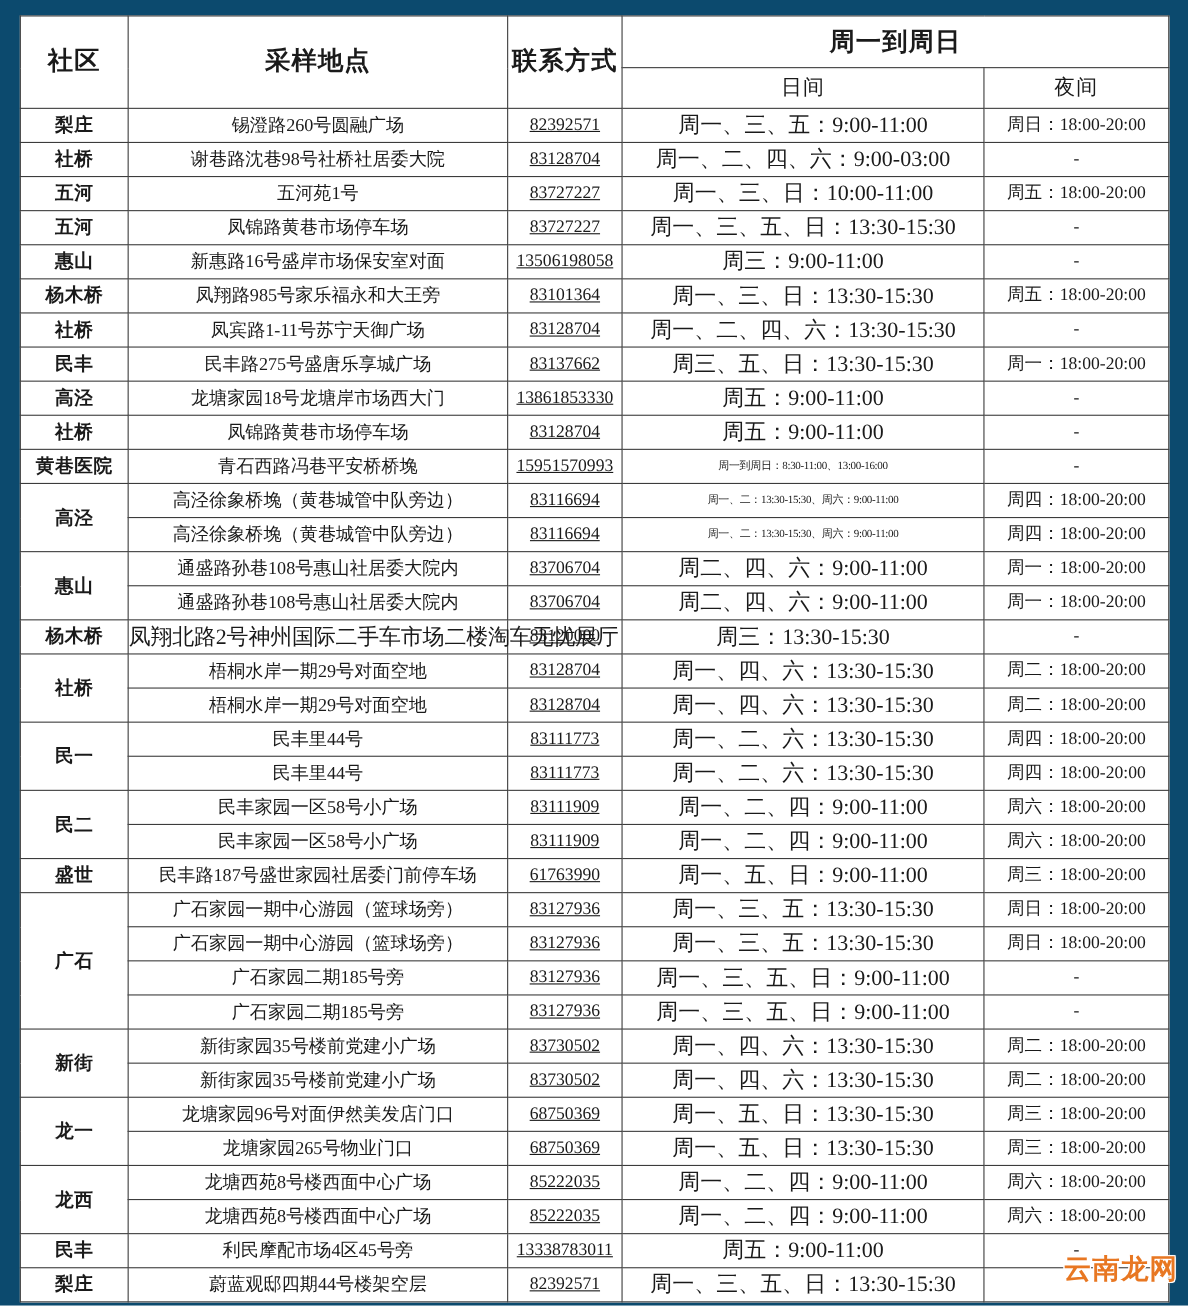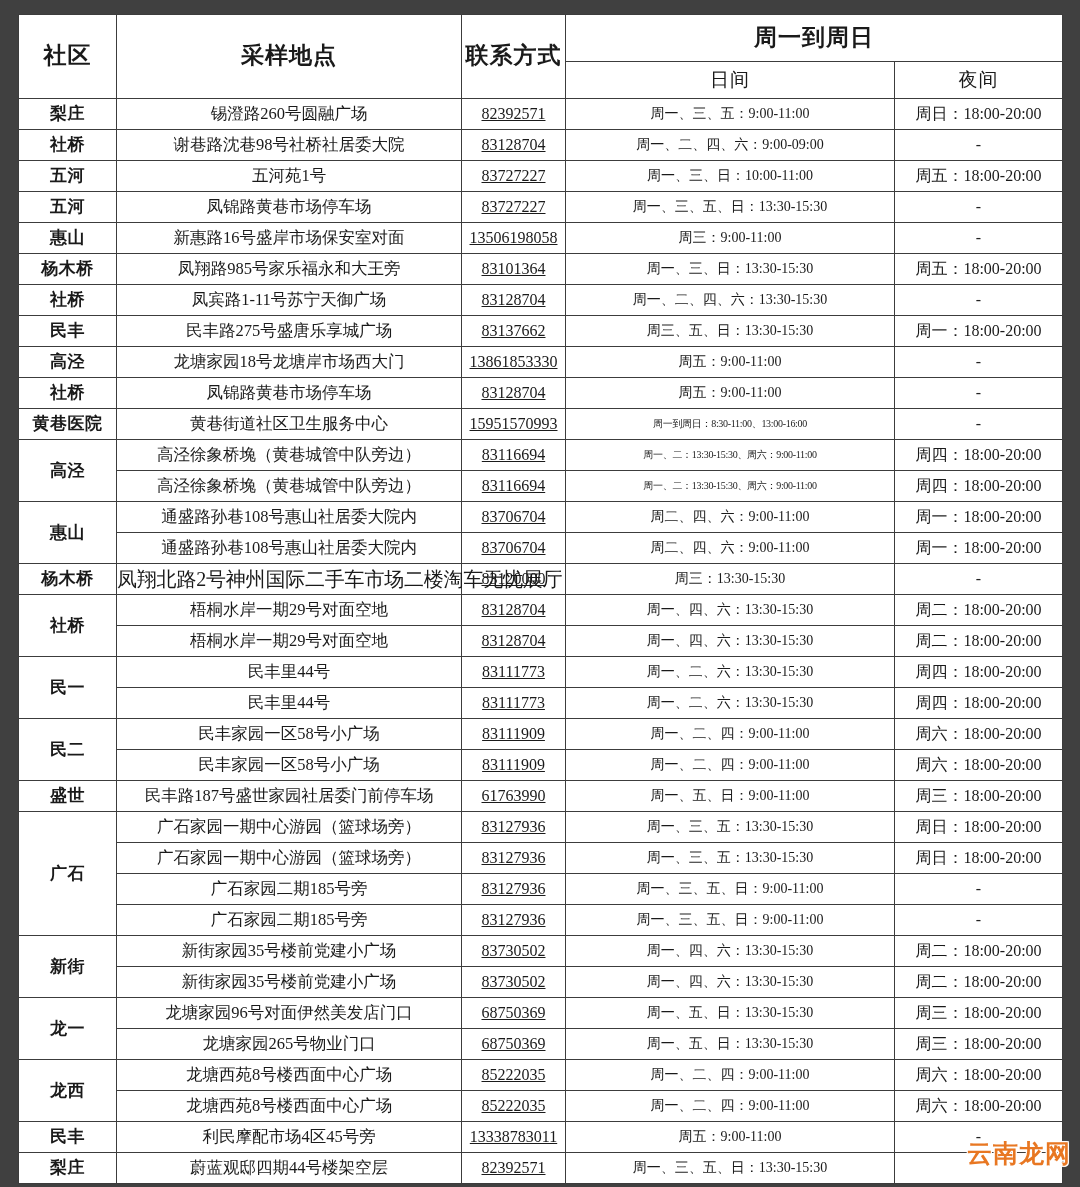--- a/index.html
+++ b/index.html
@@ -11,21 +11,21 @@
     width: 1080px;
     height: 1187px;
     font-family: "Liberation Serif", "DejaVu Serif", serif;
     color: #1a1a1a;
     overflow: hidden;
   }
   .page {
     position: relative;
     width: 1080px;
     height: 1187px;
-    background: #404040;
+    background: #0c4a6e;
     box-sizing: border-box;
     padding: 14px 30px 14px 18px;
   }
   table.sampling-table {
     width: 1044px;
     border-collapse: collapse;
     table-layout: fixed;
     background: #fff;
   }
   table.sampling-table th,
@@ -79,21 +79,21 @@
   td.cell-site.tight {
     font-size: 20px;
     letter-spacing: -0.2px;
   }
   td.cell-contact {
     font-size: 16px;
     font-family: "Liberation Serif", "DejaVu Serif", serif;
     text-decoration: underline;
   }
   td.cell-day {
-    font-size: 14px;
+    font-size: 20px;
   }
   td.cell-day.tight {
     font-size: 10px;
     letter-spacing: -0.3px;
   }
   td.cell-night {
     font-size: 16px;
   }
   td.dash {
     font-size: 16px;
@@ -148,21 +148,21 @@
           <td class="cell cell-community">梨庄</td>
           <td class="cell cell-site">锡澄路260号圆融广场</td>
           <td class="cell cell-contact">82392571</td>
           <td class="cell cell-day">周一、三、五：9:00-11:00</td>
           <td class="cell cell-night">周日：18:00-20:00</td>
         </tr>
         <tr>
           <td class="cell cell-community">社桥</td>
           <td class="cell cell-site">谢巷路沈巷98号社桥社居委大院</td>
           <td class="cell cell-contact">83128704</td>
-          <td class="cell cell-day">周一、二、四、六：9:00-09:00</td>
+          <td class="cell cell-day">周一、二、四、六：9:00-03:00</td>
           <td class="cell cell-night dash">-</td>
         </tr>
         <tr>
           <td class="cell cell-community">五河</td>
           <td class="cell cell-site">五河苑1号</td>
           <td class="cell cell-contact">83727227</td>
           <td class="cell cell-day">周一、三、日：10:00-11:00</td>
           <td class="cell cell-night">周五：18:00-20:00</td>
         </tr>
         <tr>
@@ -209,21 +209,21 @@
         </tr>
         <tr>
           <td class="cell cell-community">社桥</td>
           <td class="cell cell-site">凤锦路黄巷市场停车场</td>
           <td class="cell cell-contact">83128704</td>
           <td class="cell cell-day">周五：9:00-11:00</td>
           <td class="cell cell-night dash">-</td>
         </tr>
         <tr>
           <td class="cell cell-community">黄巷医院</td>
-          <td class="cell cell-site">黄巷街道社区卫生服务中心</td>
+          <td class="cell cell-site">青石西路冯巷平安桥桥堍</td>
           <td class="cell cell-contact">15951570993</td>
           <td class="cell cell-day tight">周一到周日：8:30-11:00、13:00-16:00</td>
           <td class="cell cell-night dash">-</td>
         </tr>
         <tr>
           <td class="cell cell-community" rowspan="2">高泾</td>
           <td class="cell cell-site">高泾徐象桥堍（黄巷城管中队旁边）</td>
           <td class="cell cell-contact">83116694</td>
           <td class="cell cell-day tight">周一、二：13:30-15:30、周六：9:00-11:00</td>
           <td class="cell cell-night">周四：18:00-20:00</td>

